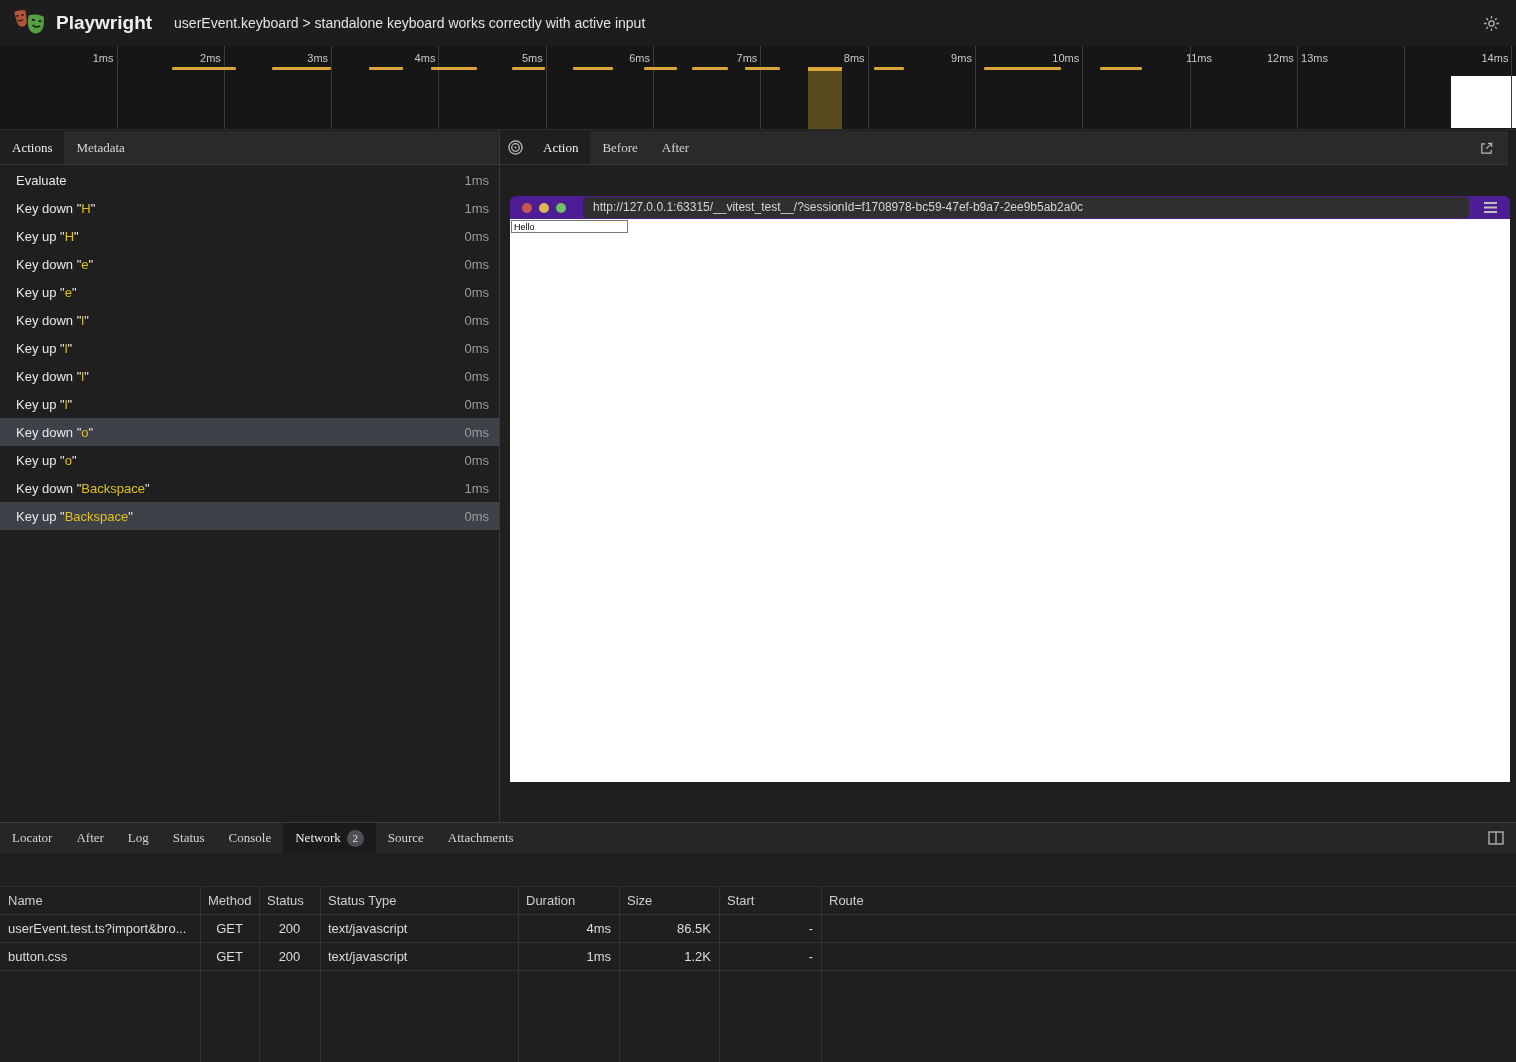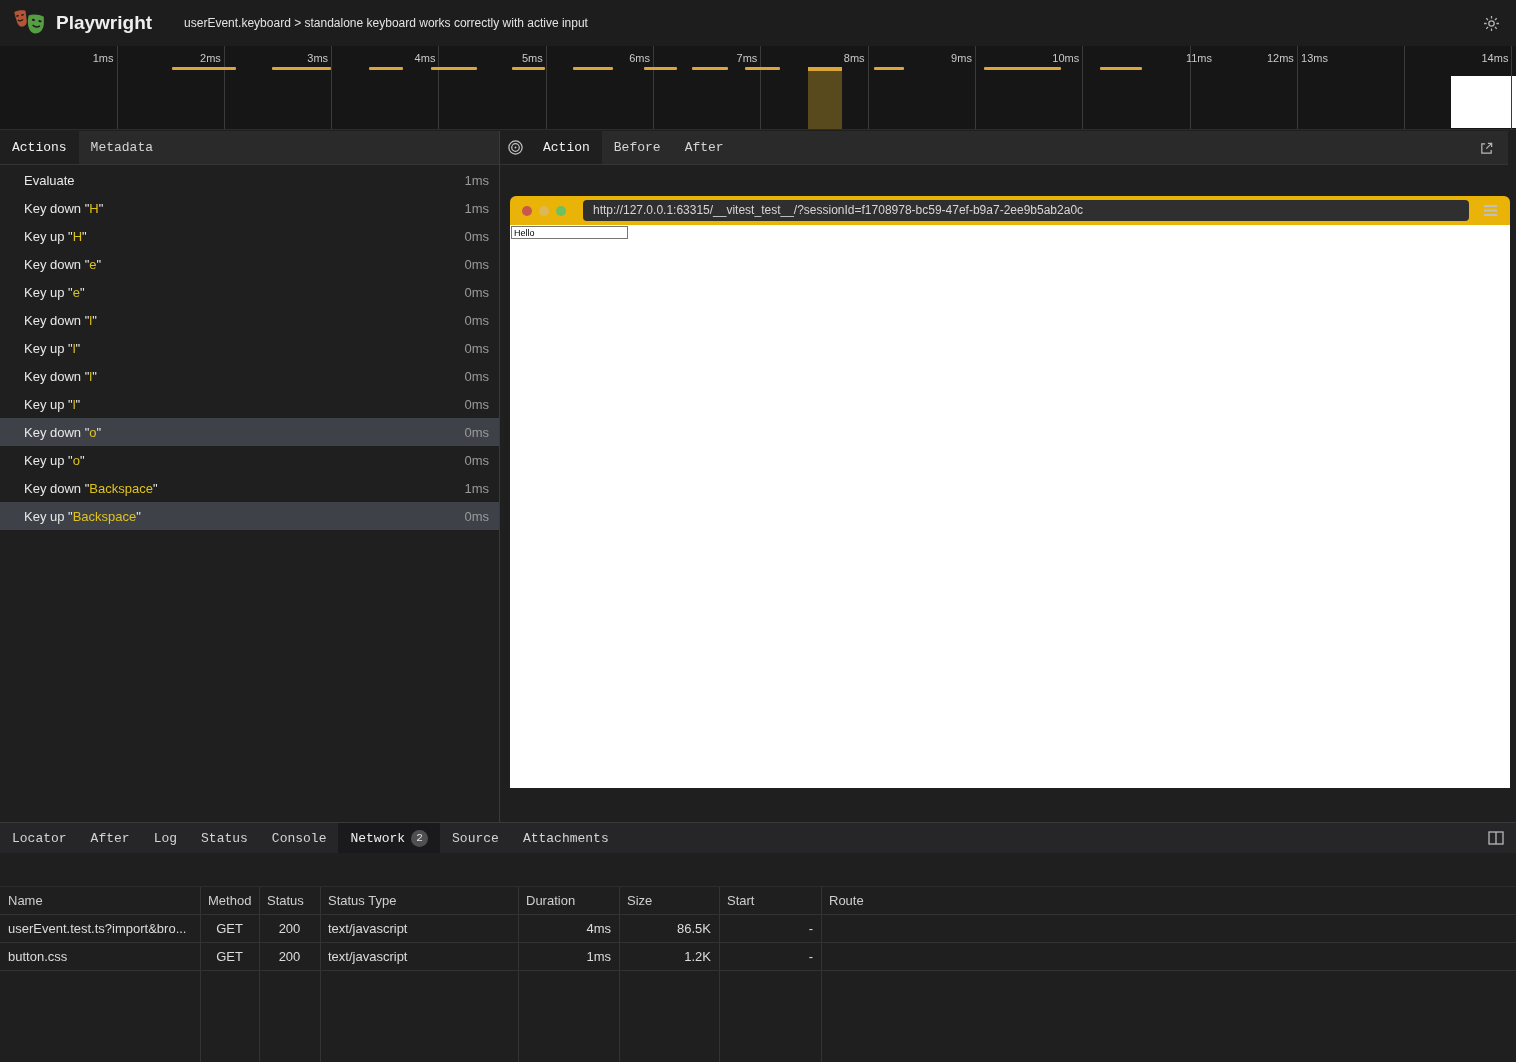--- a/index.html
+++ b/index.html
@@ -4,61 +4,61 @@
 <style>
   * { box-sizing: border-box; margin: 0; padding: 0; }
   html,body { width:1516px; height:1062px; background:#1f1f1f; overflow:hidden;
               font-family:"Liberation Sans", sans-serif; }
   #app { position:relative; width:1516px; height:1062px; color:#e6e6e6; }
 
   
   #topbar { position:absolute; top:0; left:0; width:100%; height:46px;
             background:#1d1d1d; display:flex; align-items:center; padding:0 12px; }
   #topbar .app-name { font-weight:bold; font-size:19px; color:#efefef; margin-left:10px; }
-  #topbar .trace-title { font-size:12px; color:#e3e3e3; margin-left:32px; }
+  #topbar .trace-title { font-size:14px; color:#e3e3e3; margin-left:22px; }
   #settings-btn { margin-left:auto; background:none; border:none; cursor:pointer;
                   width:26px; height:26px; display:flex; align-items:center; justify-content:center; }
 
   
   #timeline { position:absolute; top:46px; left:0; width:100%; height:84px;
               background:#161616; border-bottom:1px solid #2c2c2c; overflow:hidden; }
   .tl-grid { position:absolute; top:0; bottom:0; width:1px; background:#3a3a3a; }
   .tl-label { position:absolute; top:6px; width:52px; text-align:right;
               font-size:11px; color:#c9c9c9; }
   .tl-bar { position:absolute; top:21px; height:3px; background:var(--accent-orange); border-radius:1px; }
   #tl-selected { position:absolute; top:21px; height:62px;
                  background:linear-gradient(to bottom, var(--accent-orange) 0, var(--accent-orange) 4px, #584a1d 4px); }
   #tl-thumb { position:absolute; left:1451px; top:30px; width:65px; height:52px; background:#ffffff; }
 
   
   #main { position:absolute; top:131px; left:0; width:100%; height:691px; }
   .strip { height:34px; background:#2a2a2b; border-bottom:1px solid #353535;
            display:flex; align-items:stretch; font-size:13px; color:#d4d4d4; position:relative; }
   .tab { padding:0 12px; display:flex; align-items:center; gap:6px; cursor:pointer; border:none;
-         background:transparent; color:#d4d4d4; font-size:13px; font-family:Liberation Mono, monospace; white-space:nowrap; }
+         background:transparent; color:#d4d4d4; font-size:13px; font-family:Liberation Serif, serif; white-space:nowrap; }
   .tab.selected { background:#1f1f1f; color:#f0f0f0; }
 
   #left-panel { position:absolute; top:0; left:0; width:500px; height:100%;
                 background:#1f1f1f; border-right:1px solid #3a3a3a; }
   #action-list { position:absolute; top:35px; left:0; right:0; bottom:0; overflow:hidden; }
-  .arow { display:flex; align-items:center; height:28px; padding-left:24px; padding-right:10px;
+  .arow { display:flex; align-items:center; height:28px; padding-left:16px; padding-right:10px;
           font-size:13px; color:#e8e8e8; cursor:pointer; }
   .arow.hl { background:#3e4147; }
   .arow .key { color:var(--accent-yellow); }
   .arow .dur { margin-left:auto; color:#9a9a9a; }
 
   #right-panel { position:absolute; top:0; left:500px; right:8px; height:100%; background:#1f1f1f; }
   #pick-locator { width:31px; display:flex; align-items:center; justify-content:center;
                   background:#1f1f1f; border:none; cursor:pointer; }
   #popout-btn { position:absolute; right:8px; top:0; height:34px; width:28px; background:none; border:none;
                 display:flex; align-items:center; justify-content:center; cursor:pointer; }
 
   #snapshot-body { position:absolute; top:35px; left:0; right:0; bottom:0; }
   #browser { position:absolute; left:10px; top:30px; width:1000px; }
-  #chrome { height:29px; background:#eab308; border-radius:6px 6px 0 0;
+  #chrome { height:23px; background:#4c1d95; border-radius:6px 6px 0 0;
             display:flex; align-items:center; padding:0 12px; }
   .dot { width:10px; height:10px; border-radius:50%; margin-right:7px; }
   .dot.red{ background:#c9574e; } .dot.yellow{ background:#ddb854; } .dot.green{ background:#6fc060; }
   #url-bar { flex:1; height:21px; line-height:21px; margin:0 14px 0 10px; background:#2f2f30;
              border-radius:4px; padding:0 10px; font-size:12px; color:#d6d6d6;
              white-space:nowrap; overflow:hidden; }
   #page { height:563px; background:#ffffff; position:relative; }
   #page input { position:absolute; top:1px; left:1px; width:117px; height:13px;
                 border:1px solid #767676; font-size:9px; font-family:inherit; color:#000;
                 padding:0 2px; background:#fff; }

